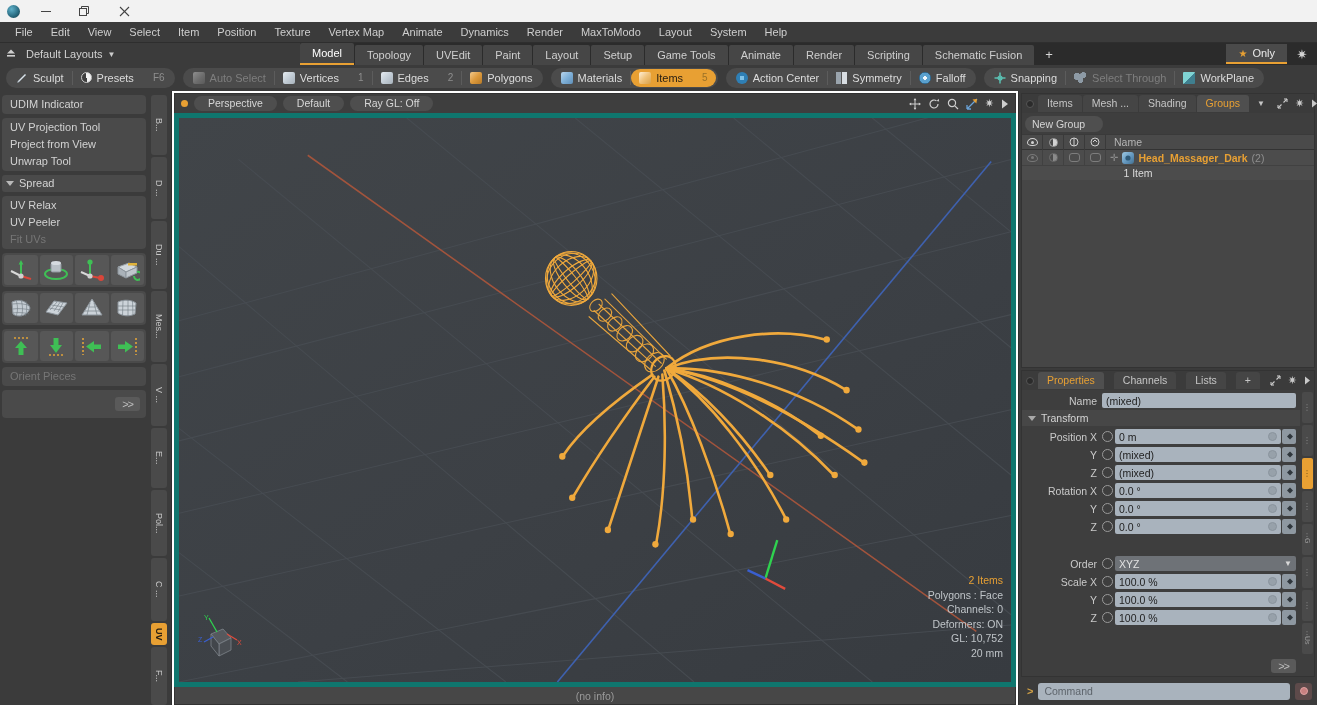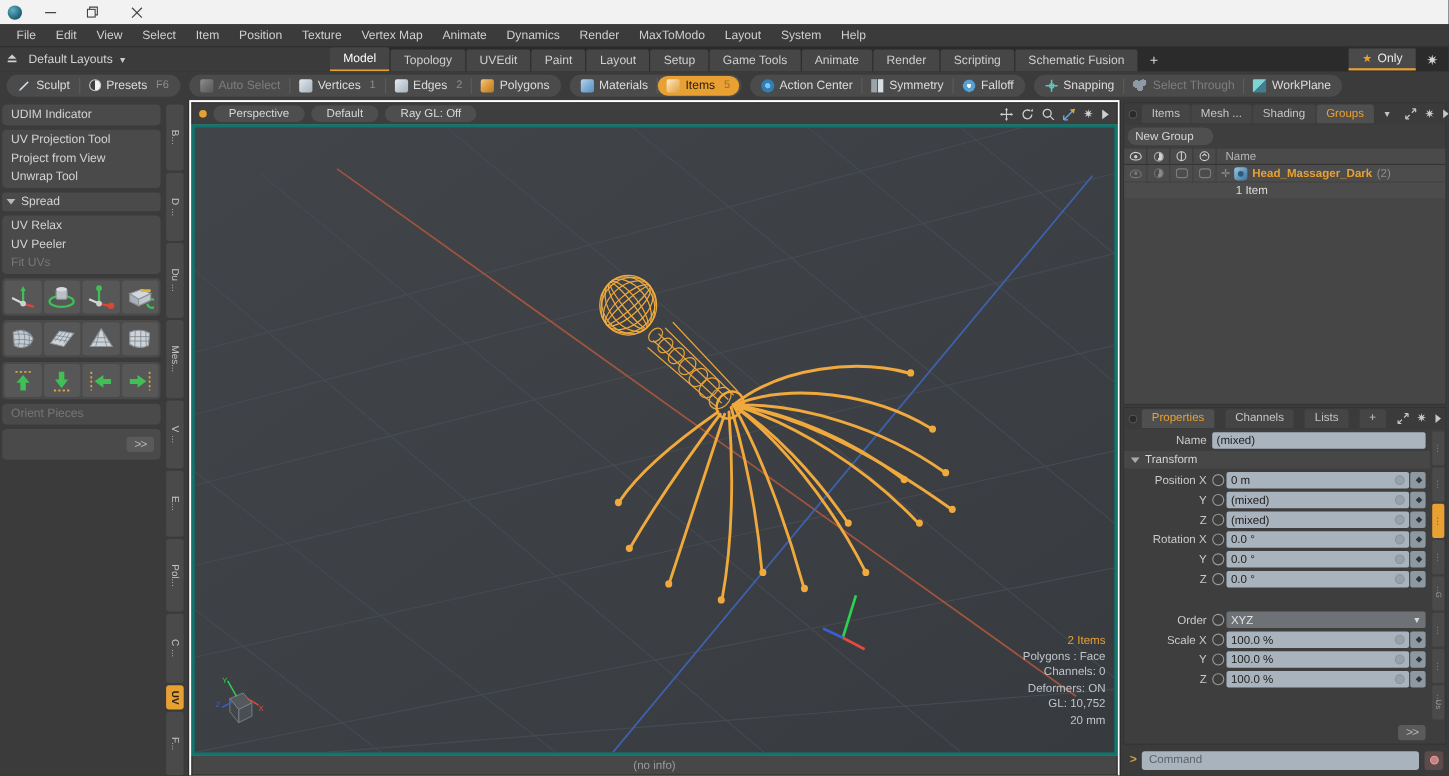--- a/index.html
+++ b/index.html
@@ -44,21 +44,21 @@
   .lb-star { color:#e8a033; font-size:10px; }
   .lb-gear { width:30px; text-align:center; color:#d5d5d5; font-size:13px; }
 
   
   .modebar { height:26px; background:#3b3b3b; display:flex; align-items:center; padding:2px 6px 3px 6px; flex:none; gap:8px; }
   .mgroup { display:flex; align-items:center; background:#4b4b4b; border-radius:10px; height:20px; padding:0 2px; }
   .mbtn { display:flex; align-items:center; gap:5px; height:18px; padding:0 8px; border-radius:9px;
           font-size:11px; color:#dcdcdc; white-space:nowrap; }
   .mbtn.dim { color:#7e7e7e; }
   .mbtn.sel { background:#e8a033; color:#2b2113; }
-  .mbtn .num { color:#8e8e8e; font-size:10px; margin-left:3px; }
+  .mbtn .num { color:#8e8e8e; font-size:10px; margin-left:14px; }
   .mbtn.sel .num { color:#9a7127; }
   .sep { width:1px; height:14px; background:#5c5c5c; }
   .cubeicon { width:12px; height:12px; flex:none; border-radius:2px;
               background:linear-gradient(135deg,#cfd6dc 0%, #9aa7b2 48%, #7d8994 100%); }
   .cubeicon.blue { background:linear-gradient(135deg,#b9d5ec 0%, #7fb0d8 50%, #5f8fb8 100%); }
   .cubeicon.orange { background:linear-gradient(135deg,#f3c98c 0%, #dd9a3d 50%, #b87a26 100%); }
   .cubeicon.white { background:linear-gradient(135deg,#e6ecf1 0%, #c3cdd6 50%, #a7b2bb 100%); }
   .cubeicon.grey { background:linear-gradient(135deg,#8f8f8f 0%,#6d6d6d 55%,#5a5a5a 100%); }
   .cubeicon.sel { background:linear-gradient(135deg,#fff0d8 0%, #f0c27a 50%, #d8a14a 100%); }
   .pencil { width:12px; height:12px; flex:none; color:#cfd6dc; }
@@ -109,21 +109,21 @@
   .viewwrap { flex:1; display:flex; flex-direction:column; min-width:0; background:#ffffff; padding:2px 2px 0 2px; }
   .vp-header { height:20px; background:#3e3e3e; display:flex; align-items:center; gap:6px; padding:0 6px; flex:none;
                border:1px solid #333; border-bottom:none; }
   .vp-dot { width:7px;height:7px;border-radius:50%;background:#e8a033;flex:none; }
   .vp-btn { height:15px; line-height:15px; padding:0 14px; background:#4e4e4e; border-radius:8px;
             font-size:10.5px; color:#d7d7d7; white-space:nowrap; }
   .vp-spacer { flex:1; }
   .vp-tools { display:flex; align-items:center; gap:7px; color:#cfcfcf; }
   .vp-tools svg { display:block; }
   .vp-tools .act { color:#e8a033; }
-  .viewport { flex:1; position:relative; overflow:hidden; background:#3c4045; border:3px solid #0f766e; }
+  .viewport { flex:1; position:relative; overflow:hidden; background:#3c4045; border:5px solid #0f766e; }
   .vp-stats { position:absolute; right:8px; bottom:22px; text-align:right; font-size:10.5px; color:#bfc4c8; line-height:14.5px; }
   .vp-stats .hi { color:#e8a033; }
   .vp-axis { position:absolute; left:18px; bottom:22px; }
   .statusbar { height:18px; background:#474747; display:flex; align-items:center; justify-content:center;
                font-size:10.5px; color:#9a9a9a; flex:none; border:1px solid #333; border-top:none; }
 
   
   .rightpanel { width:299px; flex:none; background:#3b3b3b; display:flex; flex-direction:column;
                 border-left:1px solid #2e2e2e; padding:2px; gap:2px; }
   .rp-top { height:275px; display:flex; flex-direction:column; background:#3e3e3e; border:1px solid #333; flex:none; }

